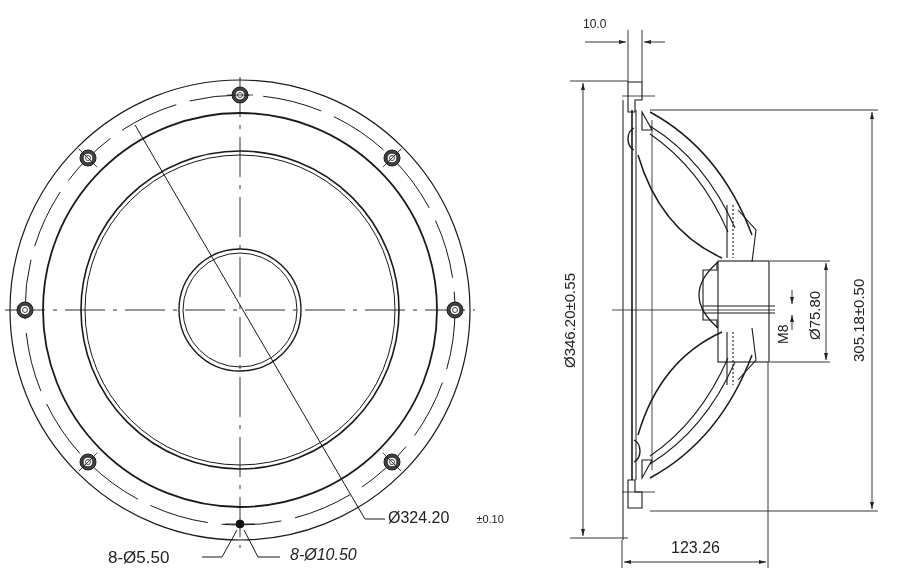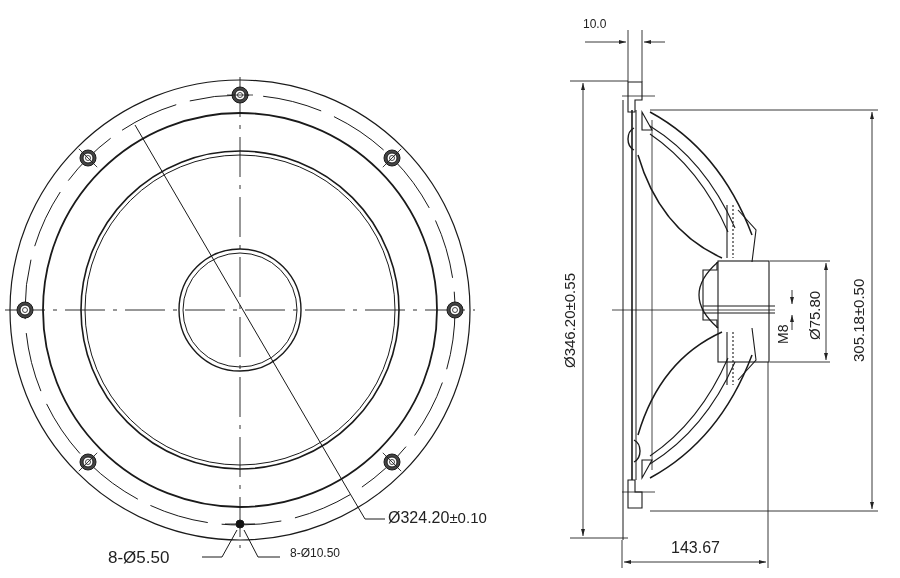--- a/index.html
+++ b/index.html
@@ -1,20 +1,20 @@
 <!DOCTYPE html>
 <html><head>
 <meta charset="utf-8">
 <style>
   html, body { margin: 0; padding: 0; background: #ffffff; }
   body { width: 900px; height: 578px; position: relative; overflow: hidden;
          font-family: "Liberation Sans", sans-serif; }
   svg { position: absolute; left: 0; top: 0; }
   .lbl { position: absolute; color: #222; font-size: 15px; white-space: nowrap; line-height: 1; }
-  .small { font-size: 15px; }
+  .small { font-size: 11px; margin-left: 27px; }
   .rot { transform-origin: left top; transform: rotate(-90deg); }
 </style>
 </head>
 <body>
 
 <svg width="900" height="578" viewBox="0 0 900 578">
   <defs>
     <marker id="arr" markerWidth="8" markerHeight="8" refX="7" refY="4" orient="auto" markerUnits="userSpaceOnUse">
       <path d="M0,2 L7,4 L0,6 Z" fill="#222"></path>
     </marker>
@@ -163,23 +163,23 @@
 
     <line x1="622" y1="540" x2="622" y2="568"></line>
     <line x1="768" y1="362" x2="768" y2="568"></line>
     <line x1="640" y1="562" x2="624" y2="562" marker-end="url(#arr)"></line>
     <line x1="640" y1="562" x2="750" y2="562"></line>
     <line x1="750" y1="562" x2="766" y2="562" marker-end="url(#arr)"></line>
   </g>
 </svg>
 
 <div class="lbl" style="left:108px; top:549px; font-size:17px;">8-Ø5.50</div>
-<div class="lbl" style="left:290px; top:547px; font-size:12px;">8-Ø10.50</div>
+<div class="lbl" style="left:290px; top:547px; font-size:16px;font-style:italic;">8-Ø10.50</div>
 <div class="lbl" style="left:388px; top:510px; font-size:16px;">
   <span>Ø324.20</span><span class="small">±0.10</span>
 </div>
 
 <div class="lbl" style="left:583px; top:18px; font-size:12px;">10.0</div>
 <div class="lbl rot" style="left:562px; top:368px; font-size:15px;">Ø346.20±0.55</div>
 <div class="lbl rot" style="left:851px; top:362px; font-size:15px;">305.18±0.50</div>
 <div class="lbl rot" style="left:807px; top:340px; font-size:15px;">Ø75.80</div>
 <div class="lbl rot" style="left:776px; top:344px; font-size:14px;">M8</div>
-<div class="lbl" style="left:671px; top:540px; font-size:16px;">143.67</div>
+<div class="lbl" style="left:671px; top:540px; font-size:16px;">123.26</div>
 
 </body></html>

